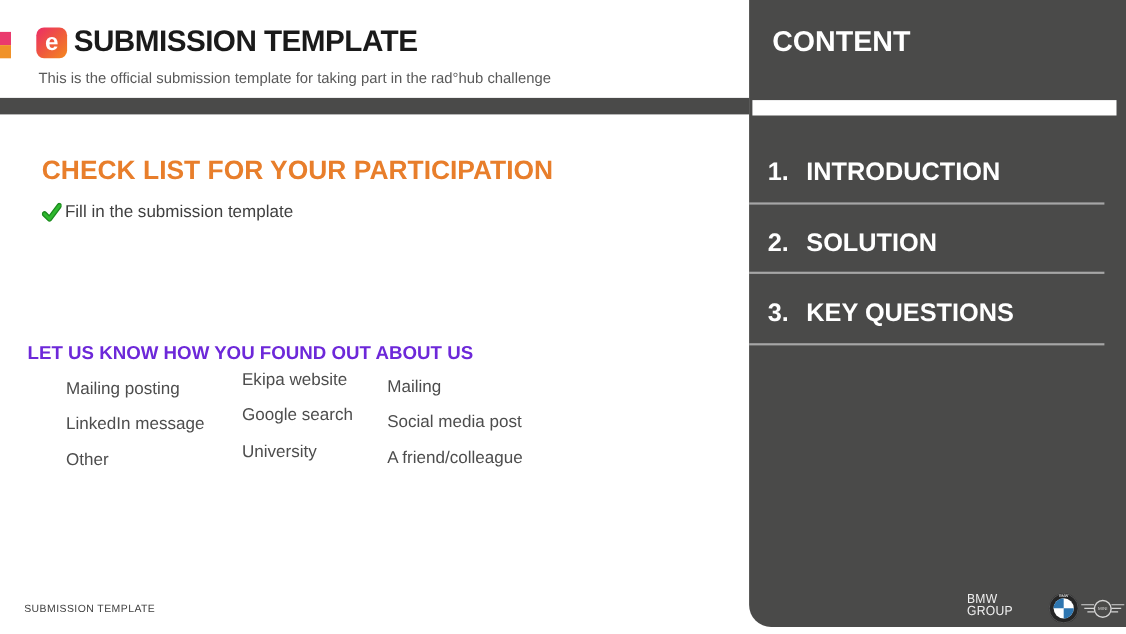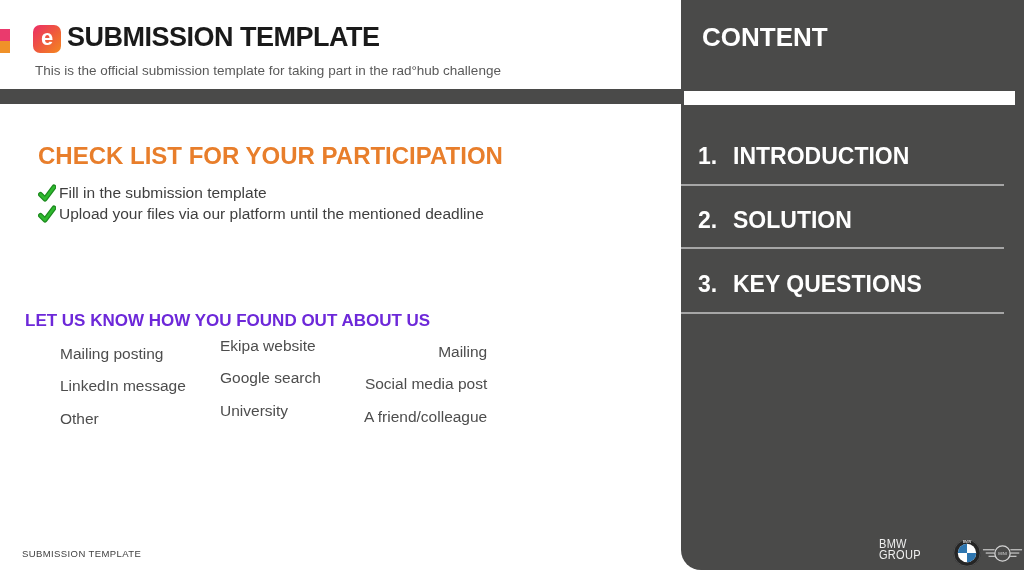--- a/index.html
+++ b/index.html
@@ -33,21 +33,21 @@
   .checklist li { display:flex; height:20.7px;
                   font-size:15.5px; color:#3f3f3f; }
   .check-icon { width:18px; height:18px; margin-right:3px; flex:0 0 auto; }
 
   .heading-pink { position:absolute; left:25px; top:311px; margin:0;
                   font-size:17px; font-weight:bold; color:#6d28d9; }
   .survey-col { position:absolute; margin:0; padding:0; list-style:none; }
   .survey-col li { font-size:15.5px; color:#4d4d4d; line-height:32.3px; white-space:nowrap; }
   .survey-col-1 { left:60px;  top:338px; }
   .survey-col-2 { left:220px; top:330px; }
-  .survey-col-3 { left:364px; top:336px;text-align:right; }
+  .survey-col-3 { left:352px; top:336px; }
 
   
   .panel { position:absolute; left:681px; top:0; width:343px; height:570px;
            background:#4a4a49; border-bottom-left-radius:20px; }
   .panel-title { position:absolute; left:21px; top:22px; margin:0; font-size:26px;
                  font-weight:bold; color:#ffffff; line-height:30px; }
   .whitebar { position:absolute; left:3px; top:91px; width:331px; height:14px; background:#ffffff; }
 
   .menu-item { position:absolute; left:17px; display:flex; color:#ffffff;
                font-size:23px; font-weight:bold; line-height:22px; }
@@ -85,27 +85,20 @@
   <div class="graybar"></div>
 
   <h2 class="heading-orange">CHECK LIST FOR YOUR PARTICIPATION</h2>
   <ul class="checklist">
     <li>
       <svg class="check-icon" viewBox="0 0 18 18">
         <path d="M2.5 10.5 L7 15 L16 3" fill="none" stroke="#1d8a1f" stroke-width="5" stroke-linecap="round" stroke-linejoin="round"></path>
         <path d="M2.5 10.5 L7 15 L16 3" fill="none" stroke="#2eb82e" stroke-width="2.6" stroke-linecap="round" stroke-linejoin="round"></path>
       </svg>
       <span>Fill in the submission template</span>
-    </li>
-    <li>
-      <svg class="check-icon" viewBox="0 0 18 18">
-        <path d="M2.5 10.5 L7 15 L16 3" fill="none" stroke="#1d8a1f" stroke-width="5" stroke-linecap="round" stroke-linejoin="round"></path>
-        <path d="M2.5 10.5 L7 15 L16 3" fill="none" stroke="#2eb82e" stroke-width="2.6" stroke-linecap="round" stroke-linejoin="round"></path>
-      </svg>
-      <span>Upload your files via our platform until the mentioned deadline</span>
     </li>
   </ul>
 
   <h2 class="heading-pink">LET US KNOW HOW YOU FOUND OUT ABOUT US</h2>
   <ul class="survey-col survey-col-1">
     <li>Mailing posting</li>
     <li>LinkedIn message</li>
     <li>Other</li>
   </ul>
   <ul class="survey-col survey-col-2">

